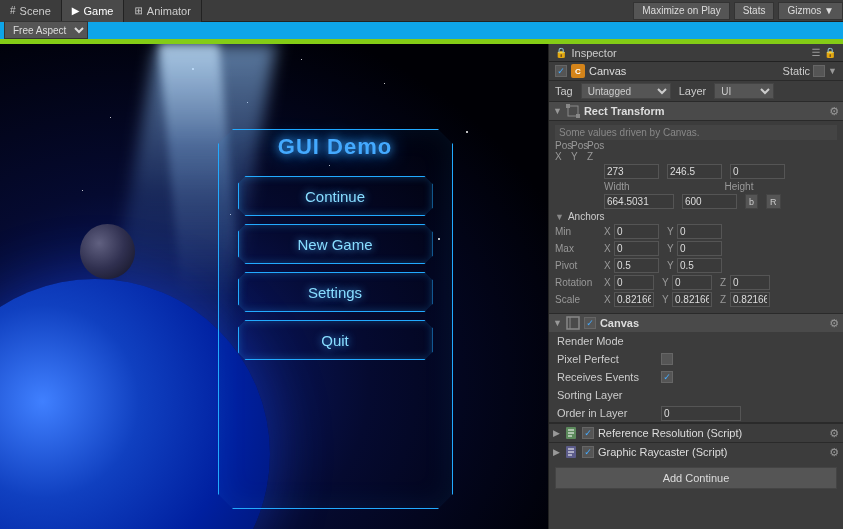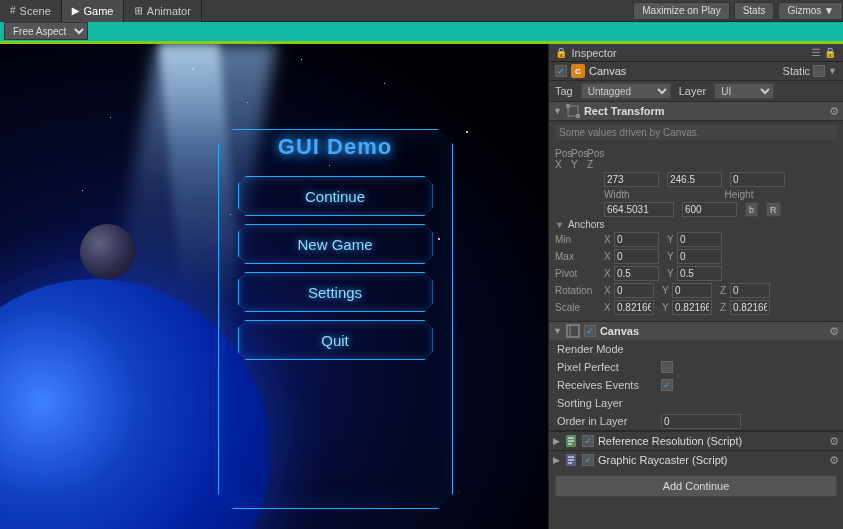--- a/index.html
+++ b/index.html
@@ -10,21 +10,21 @@
       display: flex; align-items: center; background: #3c3c3c; height: 22px; border-bottom: 1px solid #222; flex-shrink: 0;
     }
     .tab {
       display: flex; align-items: center; padding: 0 10px; height: 22px; font-size: 11px; color: #ccc; border-right: 1px solid #222; cursor: pointer; gap: 4px; background: #3c3c3c;
     }
     .tab.active { background: #4a4a4a; color: #fff; }
     .tab-icon { font-size: 10px; }
 
     
     .toolbar {
-      display: flex; align-items: flex-start; background: #14b8a6; height: 22px; border-bottom: 3px solid #84cc16; flex-shrink: 0; padding: 0 4px; gap: 4px;
+      display: flex; align-items: flex-end; background: #0ea5e9; height: 22px; border-bottom: 5px solid #84cc16; flex-shrink: 0; padding: 0 4px; gap: 4px;
     }
     .toolbar-select {
       background: #555; color: #ddd; border: 1px solid #333; font-size: 10px; height: 18px; padding: 0 4px; cursor: pointer;
     }
     .toolbar-btn {
       background: #555; color: #ddd; border: 1px solid #333; font-size: 10px; height: 18px; padding: 0 8px; cursor: pointer;
     }
     .toolbar-right { margin-left: auto; display: flex; gap: 4px; }
 
     
@@ -121,21 +121,21 @@
     
     .section-header {
       display: flex; align-items: center; background: #4a4a4a; padding: 2px 4px; border-bottom: 1px solid #2a2a2a; cursor: pointer; gap: 4px;
     }
     .section-arrow { color: #999; font-size: 9px; }
     .section-title { font-size: 11px; color: #ddd; font-weight: bold; flex: 1; }
     .section-gear { color: #999; cursor: pointer; }
 
     
     .rect-content { padding: 4px 6px; border-bottom: 1px solid #2a2a2a; }
-    .driven-msg { color: #888; font-size: 10px; margin-bottom: 8px; background: #444; padding: 2px 4px; }
+    .driven-msg { color: #888; font-size: 10px; margin-bottom: 0; background: #444; padding: 2px 4px; }
 
     .field-row { display: flex; align-items: center; margin-bottom: 2px; gap: 4px; }
     .field-label { color: #999; width: 45px; font-size: 10px; }
     .field-group { display: flex; align-items: center; gap: 8px; flex: 1; }
     .field-item { display: flex; align-items: center; gap: 2px; }
     .field-axis { color: #999; font-size: 10px; width: 8px; }
     .field-input {
       background: #3a3a3a; border: 1px solid #555; color: #ddd; font-size: 10px;
       height: 15px; width: 55px; padding: 0 2px; text-align: left;
     }

